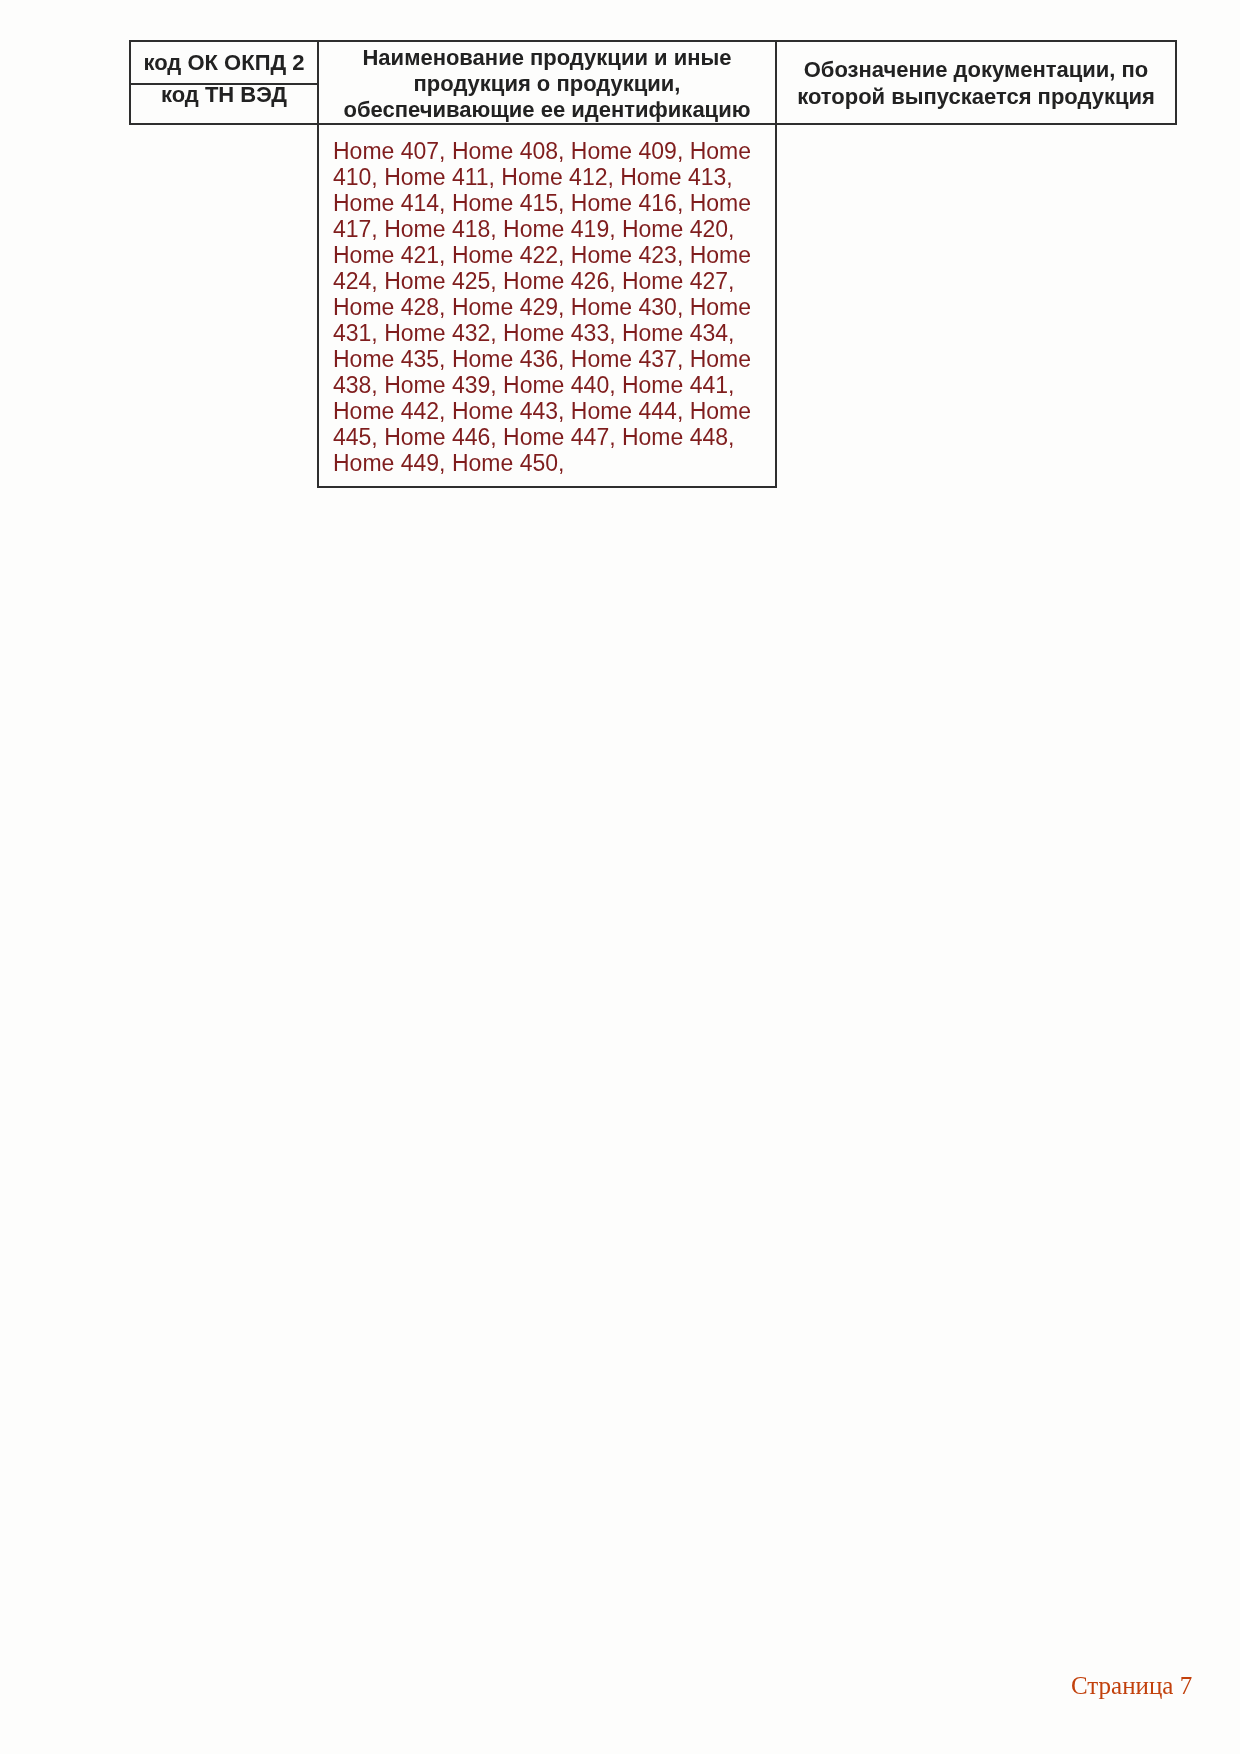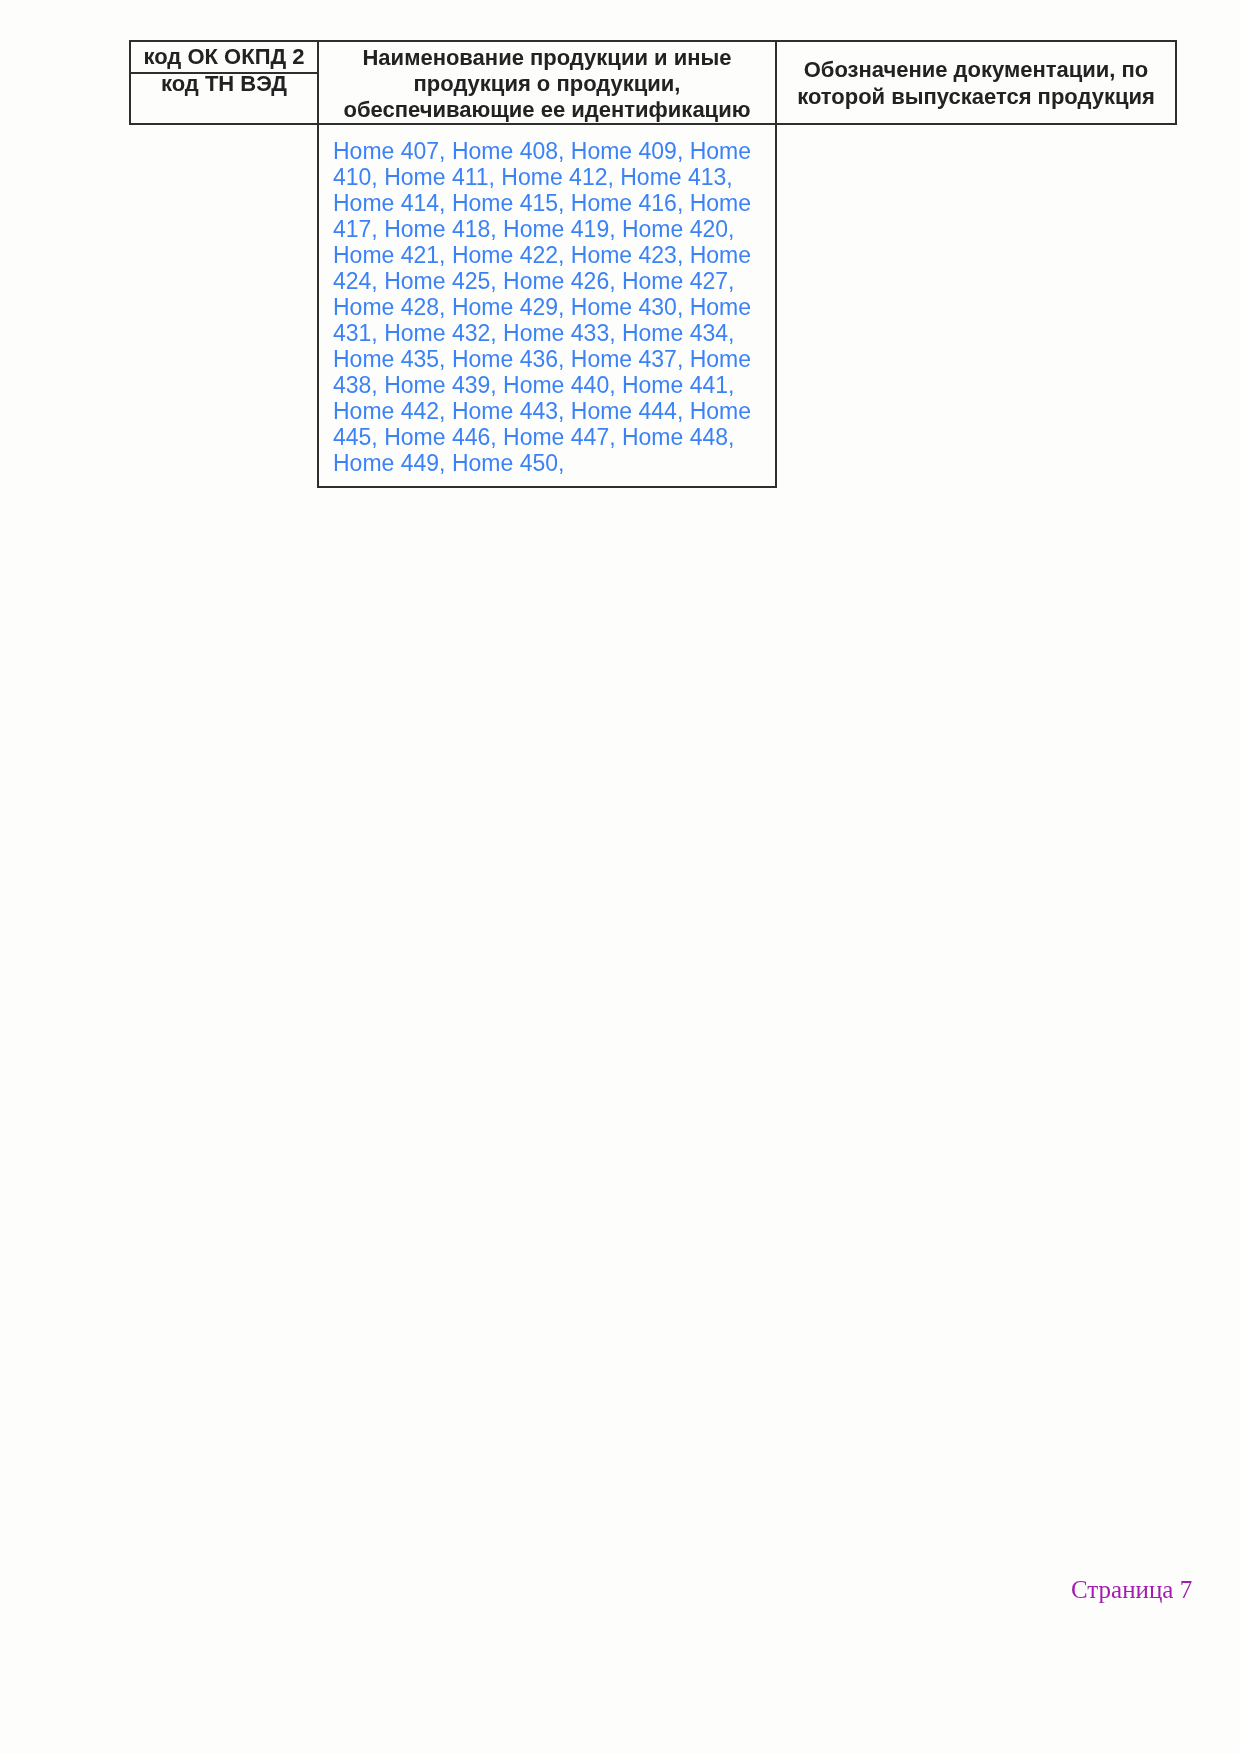--- a/index.html
+++ b/index.html
@@ -27,21 +27,21 @@
     background: transparent;
   }
   
   .h-col1 { left: 0; top: 0; width: 190px; height: 85px; }
   .h-col1-row {
     display: flex;
     align-items: center;
     justify-content: center;
     font-weight: bold;
     font-size: 22px;
-    height: 32px;
+    height: 43px;
   }
   .h-col1-row.top { border-bottom: 2px solid #2e2e2e; }
   .h-col1-row.bottom { height: 20px; }
   
   .h-col2 {
     left: 188px; top: 0; width: 460px; height: 85px;
     display: flex;
     align-items: flex-start;
     justify-content: center;
     text-align: center;
@@ -63,29 +63,29 @@
     padding: 0 12px;
   }
   
   .body-cell {
     left: 188px; top: 85px; width: 460px; height: 363px;
     border-top: none;
     font-size: 23px;
     line-height: 26px;
     padding: 13px 14px 0 14px;
     text-align: left;
-    color: #3b82f6;
+    color: #7f1d1d;
   }
   .footer {
     position: absolute;
     left: 1071px;
-    top: 1576px;
+    top: 1672px;
     font-family: "Liberation Serif", serif;
     font-size: 25px;
-    color: #a21caf;
+    color: #c2410c;
     white-space: nowrap;
   }
 </style>
 </head>
 <body>
 
 <div class="page">
 
   <div class="doc-table">
 

